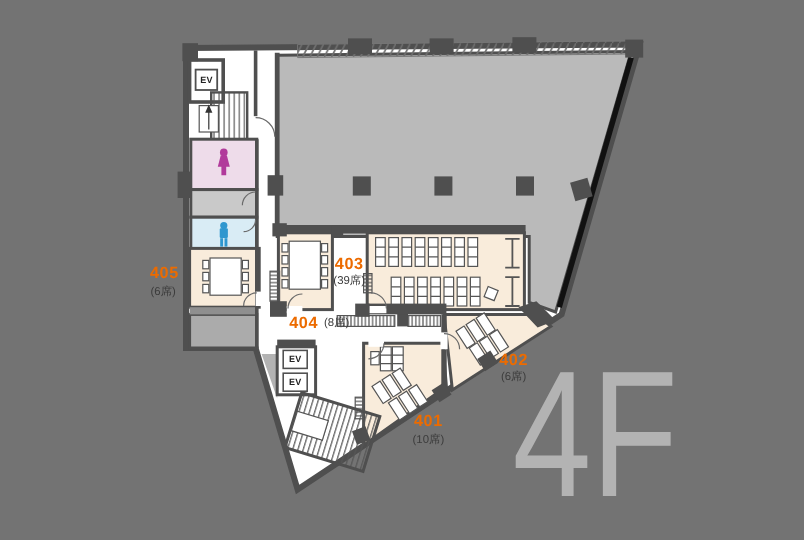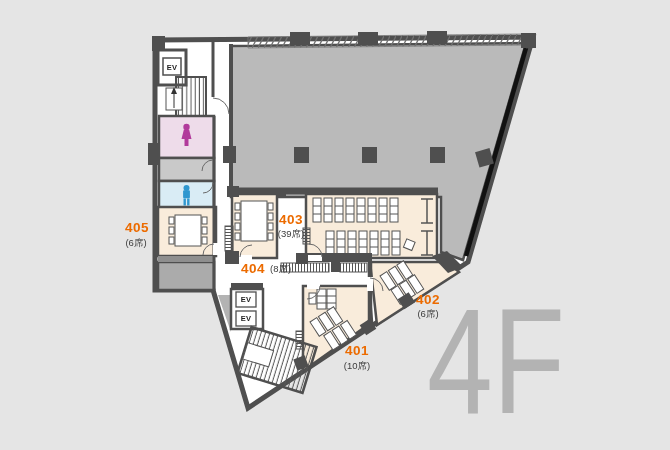--- a/index.html
+++ b/index.html
@@ -1,16 +1,16 @@
 <!DOCTYPE html>
 <html><head>
 <meta charset="utf-8">
 <style>
   html,body{margin:0;padding:0;background:#fff;}
-  .stage{position:relative;width:670px;height:450px;background:#e5e5e5;overflow:hidden;
+  .stage{position:relative;width:670px;height:450px;background:#737373;overflow:hidden;
          font-family:"Liberation Sans",sans-serif;}
   svg{display:block;}
   text{font-family:"Liberation Sans",sans-serif;}
   .lblnum{fill:#ec6b00;font-weight:bold;font-size:13.5px;letter-spacing:.5px;}
   .lblcap{fill:#3c3c3c;font-size:9.5px;}
   .evtxt{fill:#222;font-size:7.5px;font-weight:bold;letter-spacing:.2px;}
   .floortxt{fill:#b3b3b3;font-size:150px;}
   .wall{fill:#4f4f4f;}
   .furn{fill:#ffffff;stroke:#555;stroke-width:1;}
   .arc{fill:none;stroke:#6a6a6a;stroke-width:1;}

